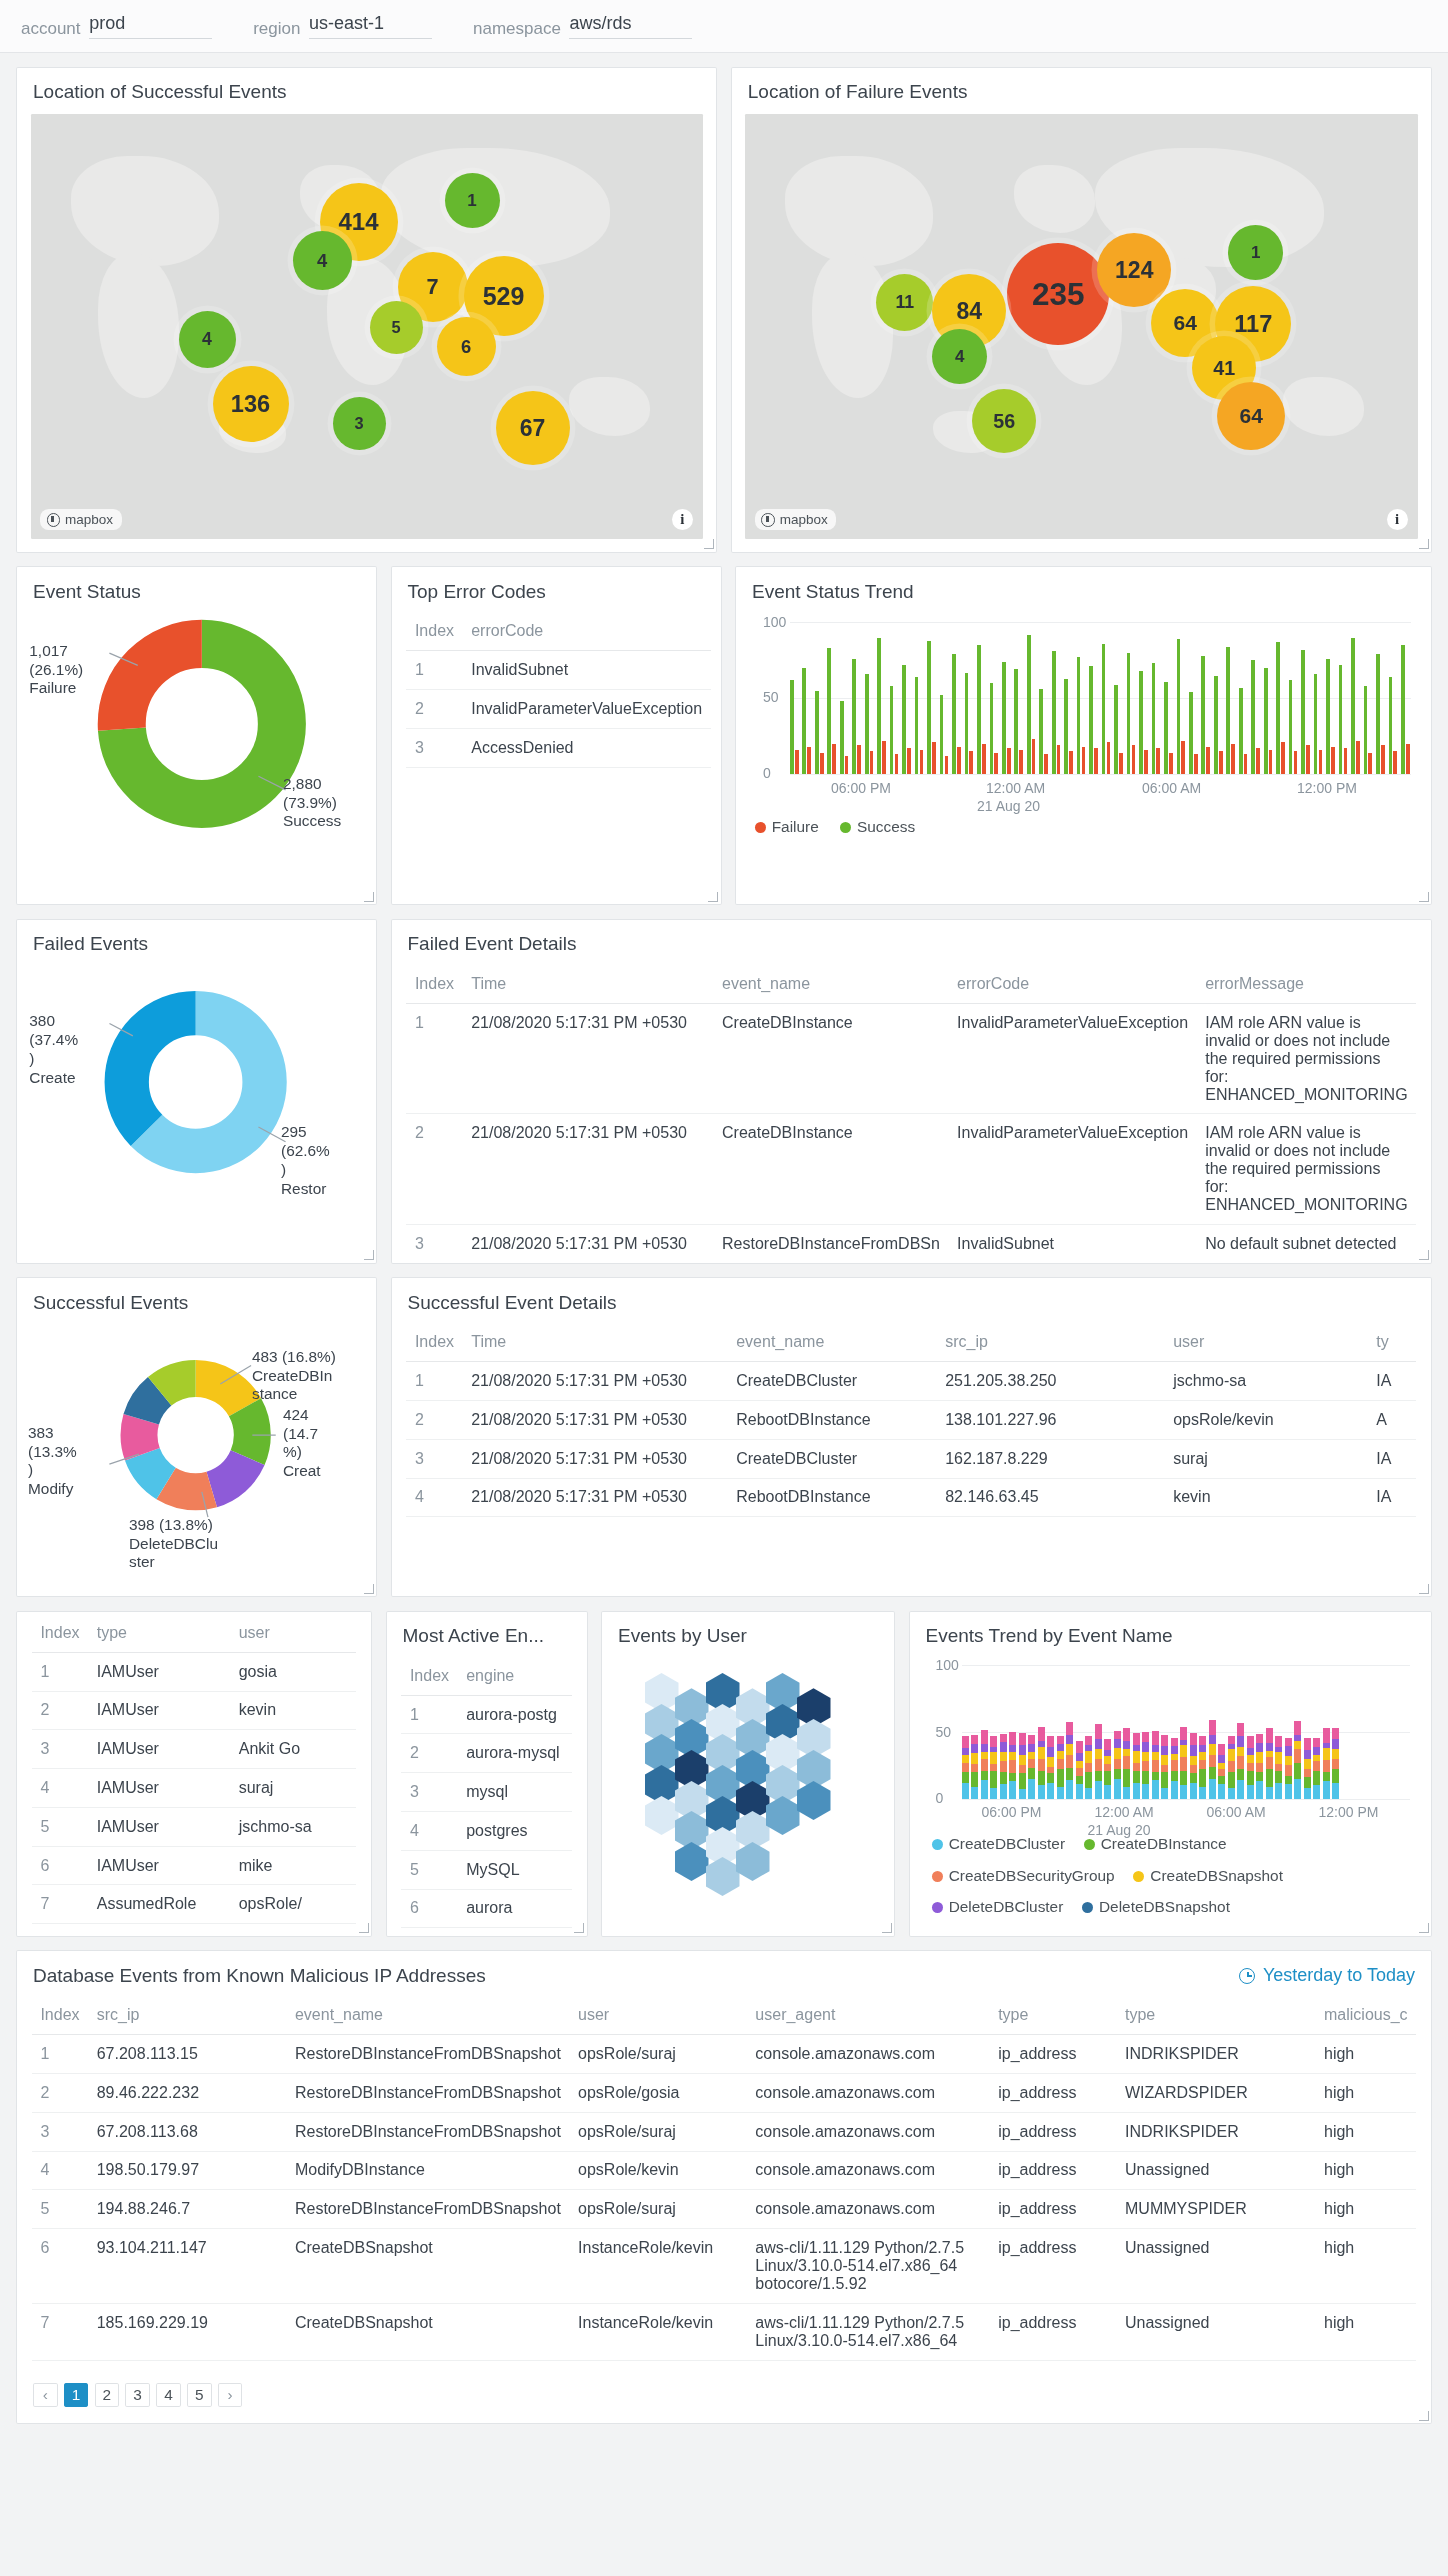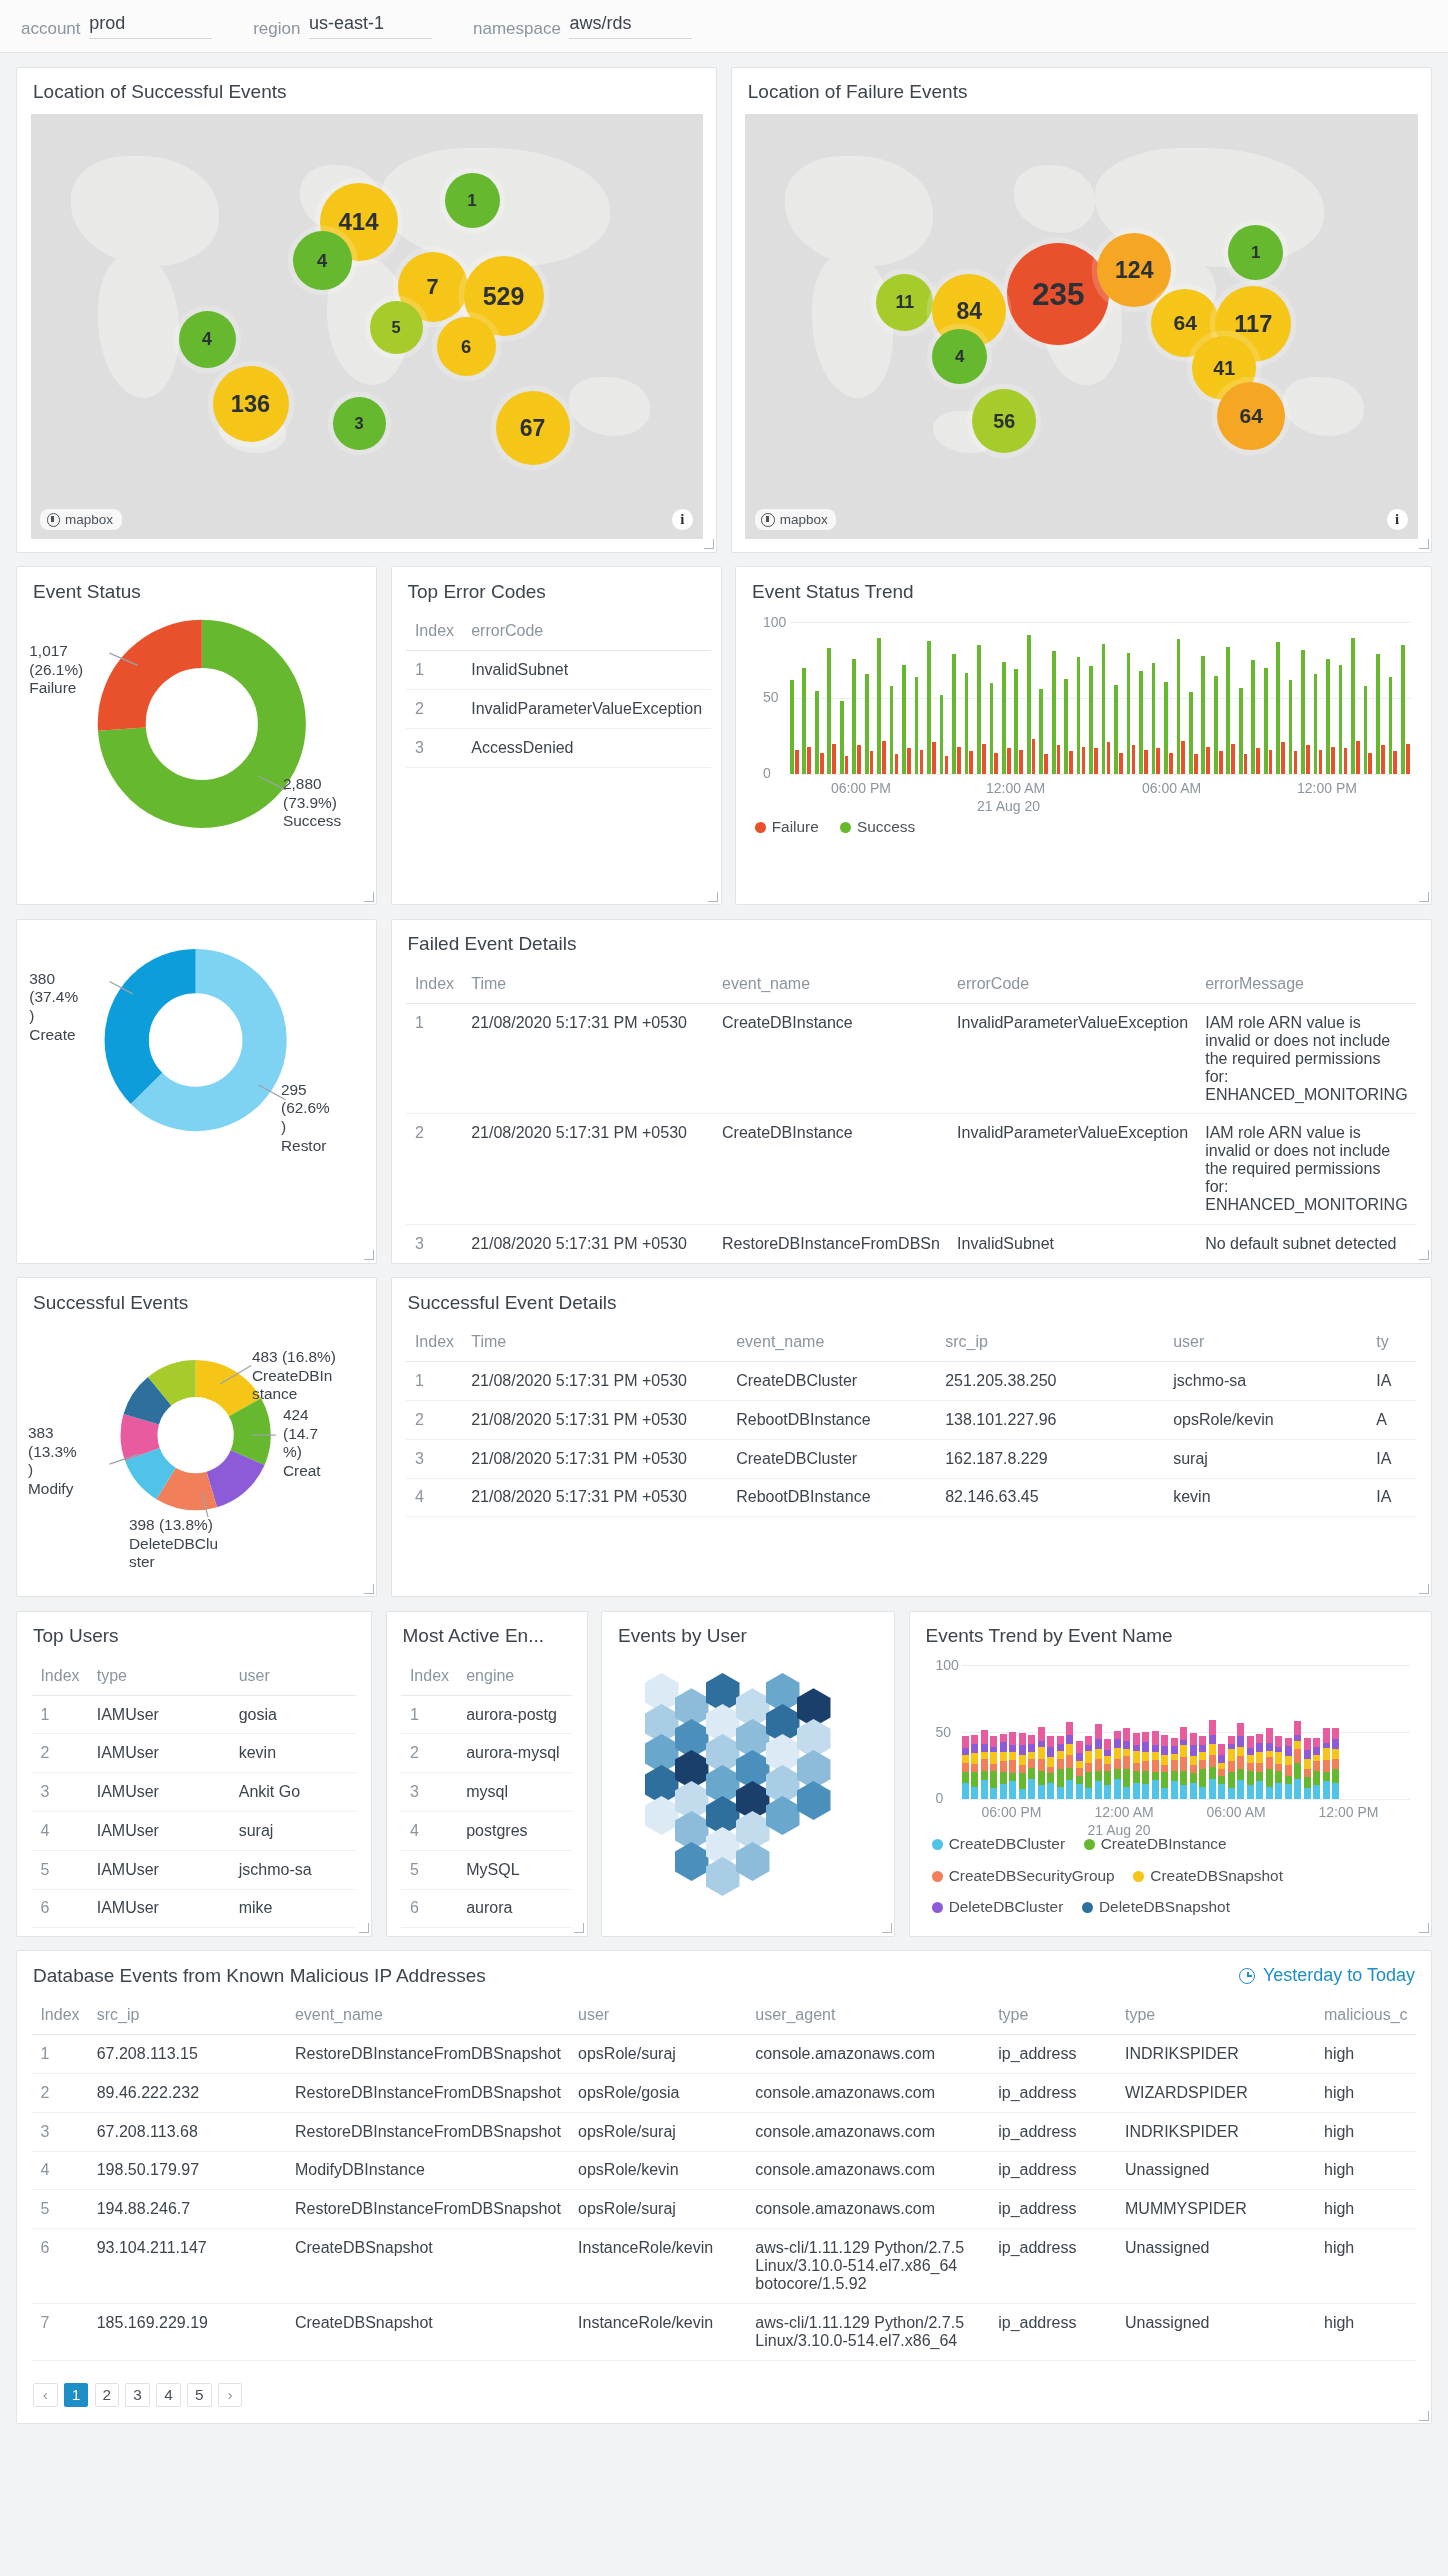--- a/index.html
+++ b/index.html
@@ -520,20 +520,21 @@
       <div class="legend">
         <span><i class="dot" style="background:#e8512c"></i><span>Failure</span></span>
         <span><i class="dot" style="background:#66b82e"></i><span>Success</span></span>
       </div>
       <div class="resize"></div>
     </div>
   </div>
 
   <div class="row">
     <div class="panel donut-panel" style="height:345px;">
+      <div class="ttl">Failed Events</div>
       <div class="donut-area">
         <svg width="361" height="277" viewBox="0 0 586 450">
           <circle cx="290" cy="195" r="112" fill="none" stroke="#7fd3f2" stroke-width="72" stroke-dasharray="440 264" transform="rotate(-90 290 195)"></circle>
           <circle cx="290" cy="195" r="112" fill="none" stroke="#0d9ddb" stroke-width="72" stroke-dasharray="264 440" stroke-dashoffset="-440" transform="rotate(-90 290 195)"></circle>
           <path d="M188 120 L150 100" stroke="#9aa3ab" stroke-width="2" fill="none"></path>
           <path d="M392 268 L436 292" stroke="#9aa3ab" stroke-width="2" fill="none"></path>
         </svg>
         <div class="lbl" style="left:12.3px; top:50px;">
           <div>380</div>
           <div>(37.4%</div>
@@ -687,21 +688,20 @@
             </tr>
           </tbody>
         </table>
       </div>
       <div class="resize"></div>
     </div>
   </div>
 
   <div class="row">
     <div class="panel" style="width:356px;height:326px;">
-      <div class="ttl">Top Users</div>
       <div class="tbl-wrap">
         <table>
           <thead>
               <tr>
             <th class="idx">Index</th>
             <th style="width:142px">type</th>
             <th>user</th>
           </tr>
             </thead>
           <tbody id="top-users-body">

